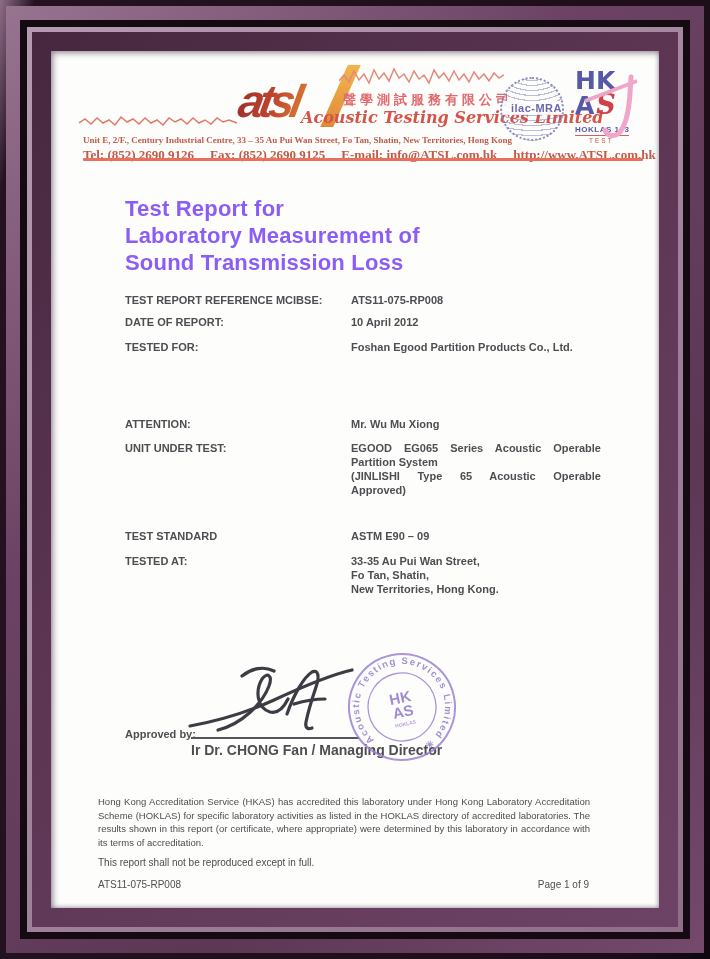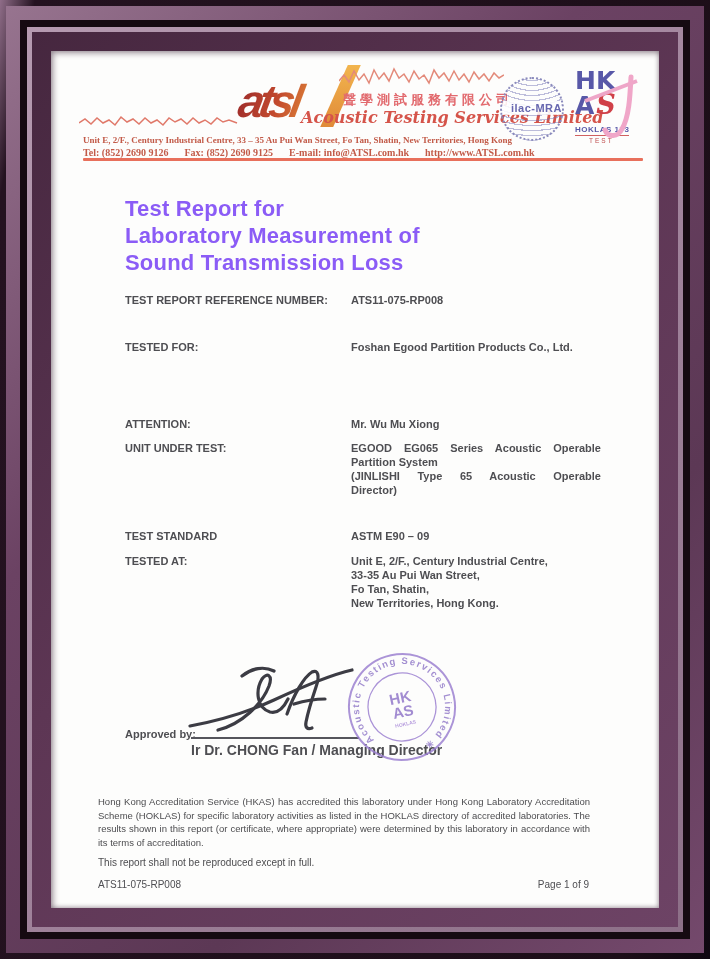--- a/index.html
+++ b/index.html
@@ -33,21 +33,21 @@
                 -webkit-background-clip:text; background-clip:text; color:transparent; line-height:56px; }
   .atsl-slash { position:absolute; right:-8px; top:-8px; width:13px; height:62px;
                 background:linear-gradient(180deg,#f2b54e,#e08a38); transform:skewX(-24deg); }
   .wave-right { left:288px; top:14px; }
   .company-zh { left:292px; top:40px; font-size:13px; font-weight:bold; color:#e26a6e;
                 letter-spacing:4px; font-family:"DejaVu Sans", sans-serif; white-space:nowrap; }
   .company-en { left:250px; top:57px; font-size:16px; font-weight:bold; font-style:italic;
                 color:#d5544a; font-family:"DejaVu Serif", serif; white-space:nowrap; }
   .hdr-address { left:32px; top:84px; font-size:9px; font-weight:bold; color:#c25a48;
                  font-family:"Liberation Serif", serif; white-space:nowrap; }
-  .hdr-contact { left:32px; top:96px; font-size:10px; font-weight:bold; color:#c25a48;
+  .hdr-contact { left:32px; top:96px; font-size:13px; font-weight:bold; color:#c25a48;
                  font-family:"Liberation Serif", serif; white-space:nowrap; }
   .hdr-contact span { margin-right:16px; }
   .hdr-rule { left:32px; right:16px; top:107px; height:3px; background:#e8705c; border-radius:1px; }
 
   
   .ilac { left:449px; top:26px; width:64px; height:64px; border-radius:50%;
           border:2px dotted #8a8abc; overflow:hidden;
           background:repeating-radial-gradient(ellipse 130% 100% at 50% -30%,
                      rgba(255,255,255,0) 0 5px, rgba(108,108,178,.45) 5px 6.5px); }
   .ilac-label { position:absolute; left:0; right:0; top:50%; transform:translateY(-58%);
@@ -143,56 +143,61 @@
          <div class="hoklas-sub">TEST</div>
        </div>
 
        <div class="abs doc-title">
          <div>Test Report for</div>
          <div>Laboratory Measurement of</div>
          <div>Sound Transmission Loss</div>
        </div>
 
        <div class="abs frow r1">
-         <div class="flabel">TEST REPORT REFERENCE NUMBER:</div>
+         <div class="flabel">TEST REPORT REFERENCE MCIBSE:</div>
          <div class="fvalue">
                   <div>ATS11-075-RP008</div>
+                </div>
+       </div>
+       <div class="abs frow r2">
+         <div class="flabel">DATE OF REPORT:</div>
+         <div class="fvalue">
+                  <div>10 April 2012</div>
                 </div>
        </div>
        <div class="abs frow r3">
          <div class="flabel">TESTED FOR:</div>
          <div class="fvalue">
                   <div>Foshan Egood Partition Products Co., Ltd.</div>
                 </div>
        </div>
        <div class="abs frow r5">
          <div class="flabel">ATTENTION:</div>
          <div class="fvalue">
                   <div>Mr. Wu Mu Xiong</div>
                 </div>
        </div>
        <div class="abs frow r6">
          <div class="flabel">UNIT UNDER TEST:</div>
          <div class="fvalue">
                   <div>EGOOD EG065 Series Acoustic Operable</div>
                   <div>Partition System</div>
                   <div>(JINLISHI Type 65 Acoustic Operable</div>
-                  <div>Director)</div>
+                  <div>Approved)</div>
                 </div>
        </div>
        <div class="abs frow r7">
          <div class="flabel">TEST STANDARD</div>
          <div class="fvalue">
                   <div>ASTM E90 – 09</div>
                 </div>
        </div>
        <div class="abs frow r8">
          <div class="flabel">TESTED AT:</div>
          <div class="fvalue">
-                  <div>Unit E, 2/F., Century Industrial Centre,</div>
                   <div>33-35 Au Pui Wan Street,</div>
                   <div>Fo Tan, Shatin,</div>
                   <div>New Territories, Hong Kong.</div>
                 </div>
        </div>
 
        <div class="abs approved-label">Approved by:</div>
 
        <svg class="abs sig-svg" width="175" height="76" viewBox="0 0 175 76">
          <g fill="none" stroke="#3c3c44" stroke-width="3.2" stroke-linecap="round">

